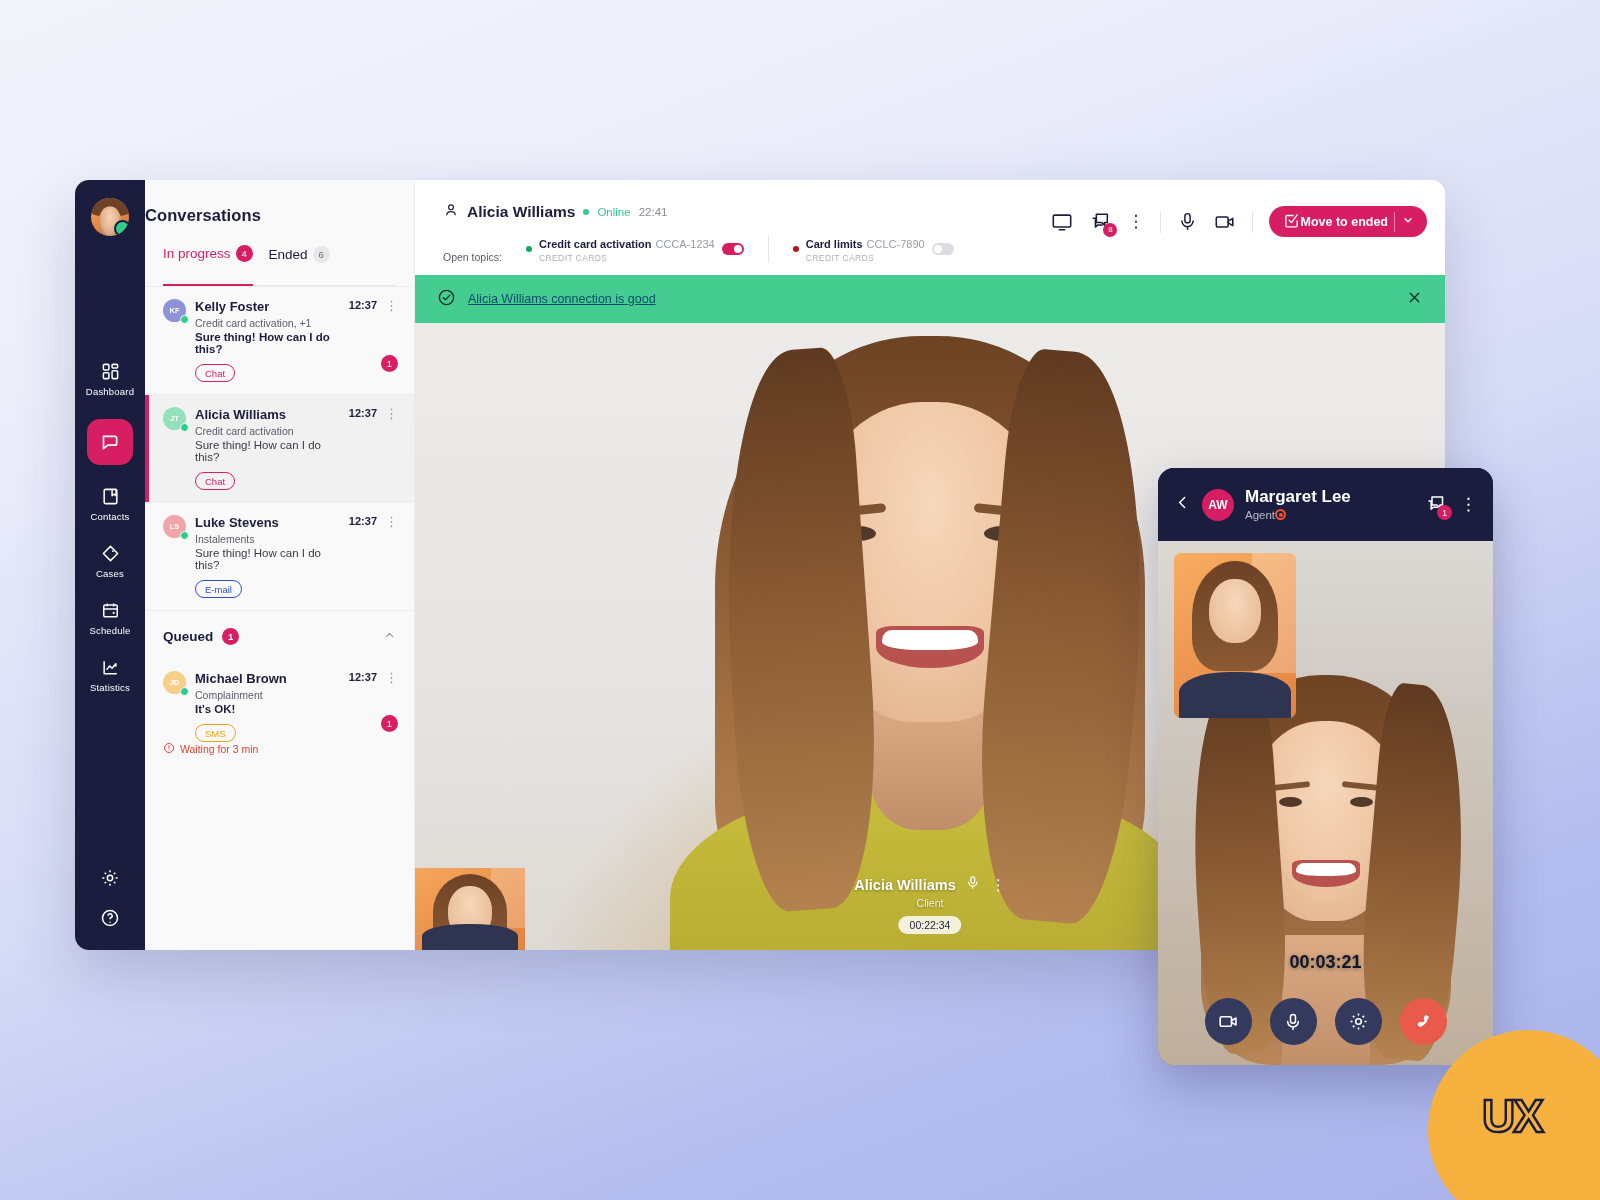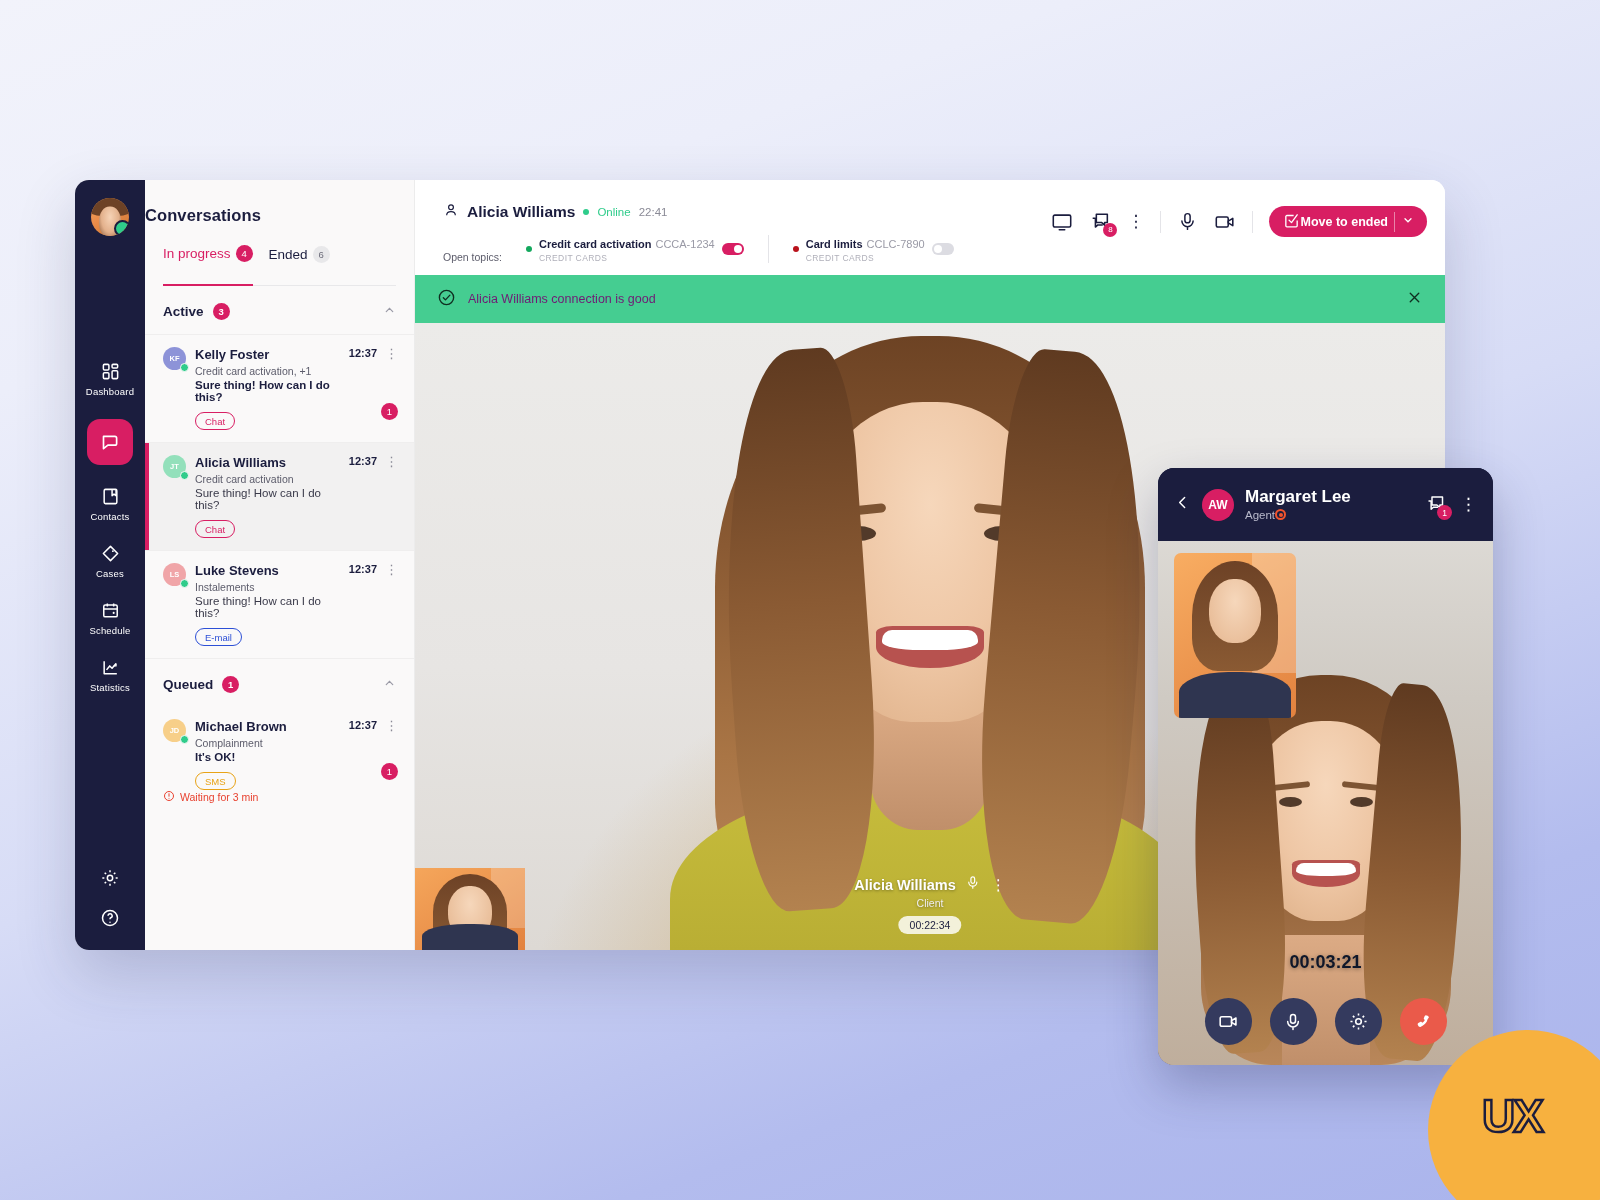--- a/index.html
+++ b/index.html
@@ -158,21 +158,21 @@
   .primary {
     background:#d81e63; color:#fff; border-radius:18px; height:31px;
     display:flex; align-items:center; padding:0 6px 0 14px; font-size:12.5px;
     font-weight:bold; cursor:pointer;
   }
   .primary .sep { width:1px; height:20px; background:rgba(255,255,255,.45); margin-left:6px; }
   .primary .cv { padding: 0 7px; }
 
   
   .banner { height:48px; background:#45cd91; display:flex; align-items:center; padding:0 22px 0 22px; gap:12px; }
-  .banner .txt { font-size:12.5px; color:#701a75; }
+  .banner .txt { font-size:12.5px; color:#0c4a6e;text-decoration:underline; }
   .banner .x { margin-left:auto; color:#0f2e20; cursor:pointer; }
 
   
   .stage { flex:1; position:relative; overflow:hidden; background:#eceaea; }
   .stage .backdrop {
     position:absolute; inset:0;
     background:
       radial-gradient(circle at 50% 120%, #c9a76e 0%, rgba(201,167,110,0) 45%),
       linear-gradient(180deg,#ecebe9 0%, #e7e5e3 55%, #ddd9d4 100%);
   }
@@ -390,29 +390,20 @@
         <span>In progress</span>
         <span class="pill pink">4</span>
       </div>
       <div class="tab idle">
         <span>Ended</span>
         <span class="pill grey">6</span>
       </div>
     </div>
     <div class="tabs-rule"></div>
 
-    <div class="group-head">
-      <span>Active</span>
-      <span class="pill pink">3</span>
-      <span class="chev">
-        <svg width="13" height="13" viewBox="0 0 24 24" fill="none" stroke="currentColor" stroke-width="2.2" stroke-linecap="round">
-            <path d="M6 14l6-6 6 6"></path>
-          </svg>
-      </span>
-    </div>
 
     <div class="citem">
       <div class="crow">
         <div class="av" style="background:#8d93d8">
           <span>KF</span>
           <span class="online"></span>
         </div>
         <div class="cbody">
           <div class="cname">Kelly Foster</div>
           <div class="ctopic">Credit card activation, +1</div>

